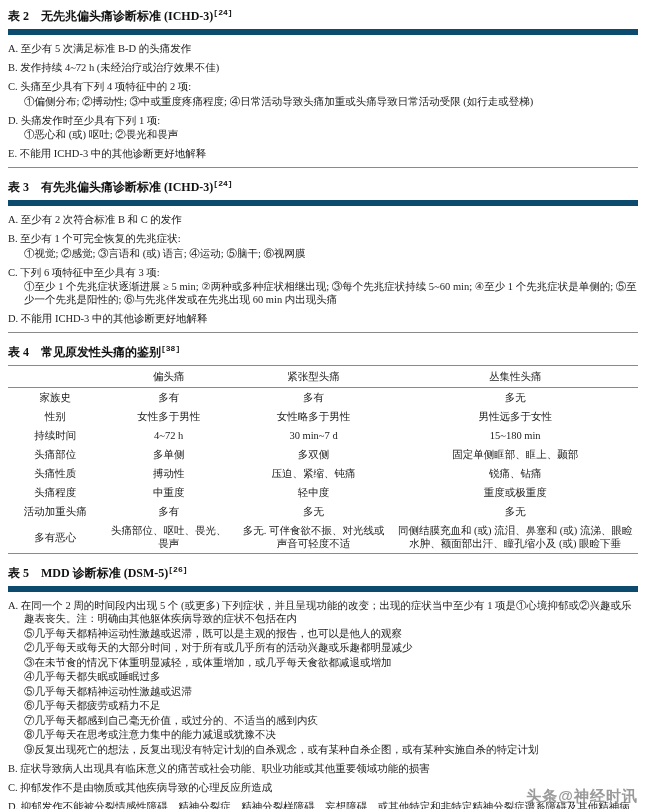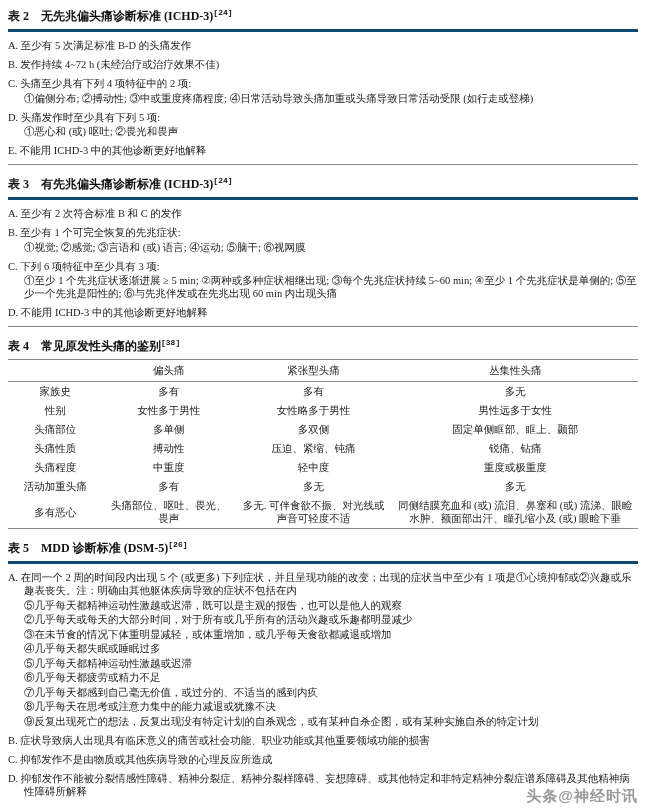--- a/index.html
+++ b/index.html
@@ -17,21 +17,21 @@
   .caption {
     font-weight: bold;
     font-size: 12px;
     color: #111111;
     padding: 3px 0 4px 0;
   }
   .cap-label { margin-right: 12px; }
   .cap-ref { font-size: 8px; font-weight: bold; font-family: Liberation Mono, monospace; }
 
   .rows {
-    border-top: 3px solid #0c4a6e;
+    border-top: 6px solid #0c4a6e;
     border-bottom: 1px solid #8a8a8a;
     padding: 1px 0 7px 0;
     font-size: 10.5px;
     line-height: 13px;
   }
   .rows.no-bottom { border-bottom: none; }
 
   .crit-row.ind0 { margin-top: 6px; padding-left: 16px; text-indent: -16px; }
   .crit-row.ind1 { margin-top: 1.5px; padding-left: 16px; }
 
@@ -77,21 +77,21 @@
 
   <section class="tbl">
     <div class="caption">
       <span class="cap-label">表 2</span><span class="cap-title">无先兆偏头痛诊断标准 (ICHD-3)</span><sup class="cap-ref">[24]</sup>
     </div>
     <div class="rows criteria">
         <div class="crit-row ind0">A. 至少有 5 次满足标准 B-D 的头痛发作</div>
         <div class="crit-row ind0">B. 发作持续 4~72 h (未经治疗或治疗效果不佳)</div>
         <div class="crit-row ind0">C. 头痛至少具有下列 4 项特征中的 2 项:</div>
         <div class="crit-row ind1">①偏侧分布; ②搏动性; ③中或重度疼痛程度; ④日常活动导致头痛加重或头痛导致日常活动受限 (如行走或登梯)</div>
-        <div class="crit-row ind0">D. 头痛发作时至少具有下列 5 项:</div>
+        <div class="crit-row ind0">D. 头痛发作时至少具有下列 1 项:</div>
         <div class="crit-row ind1">①恶心和 (或) 呕吐; ②畏光和畏声</div>
         <div class="crit-row ind0">E. 不能用 ICHD-3 中的其他诊断更好地解释</div>
       </div>
   </section>
 
   <section class="tbl">
     <div class="caption">
       <span class="cap-label">表 3</span><span class="cap-title">有先兆偏头痛诊断标准 (ICHD-3)</span><sup class="cap-ref">[24]</sup>
     </div>
     <div class="rows criteria">
@@ -122,20 +122,26 @@
             <td>家族史</td>
             <td>多有</td>
             <td>多有</td>
             <td>多无</td>
           </tr>
           <tr>
             <td>性别</td>
             <td>女性多于男性</td>
             <td>女性略多于男性</td>
             <td>男性远多于女性</td>
+          </tr>
+          <tr>
+            <td>持续时间</td>
+            <td>4~72 h</td>
+            <td>30 min~7 d</td>
+            <td>15~180 min</td>
           </tr>
           <tr>
             <td>头痛部位</td>
             <td>多单侧</td>
             <td>多双侧</td>
             <td>固定单侧眶部、眶上、颞部</td>
           </tr>
           <tr>
             <td>头痛性质</td>
             <td>搏动性</td>

